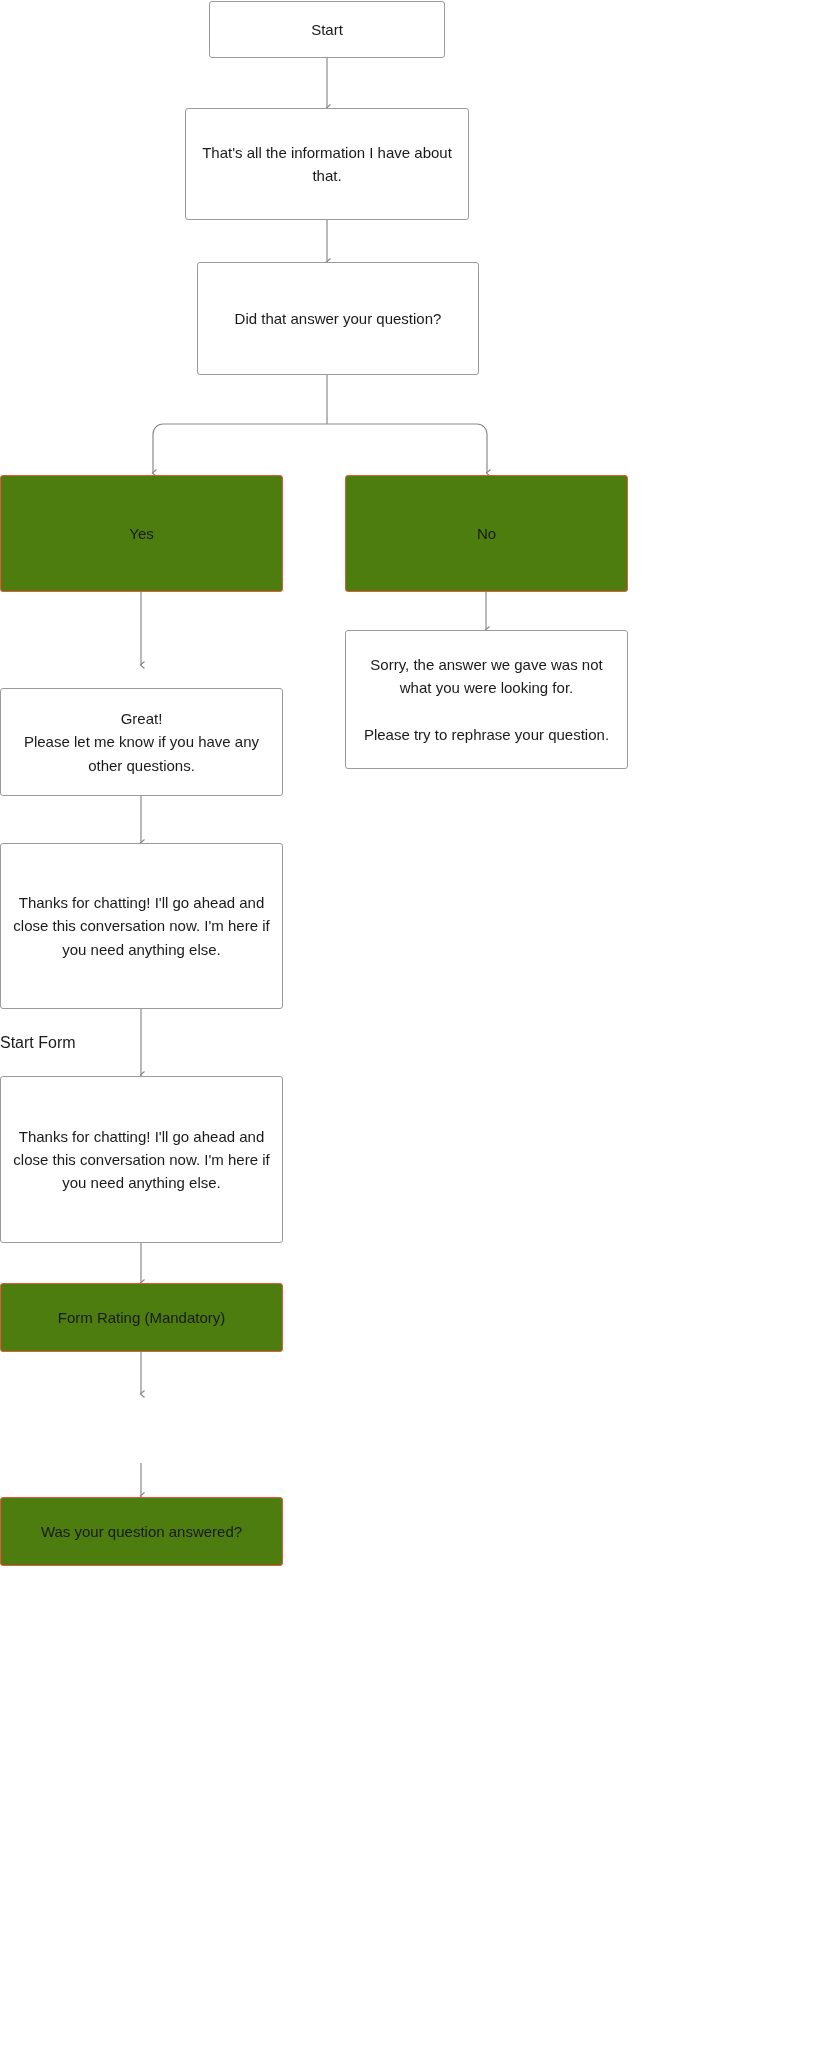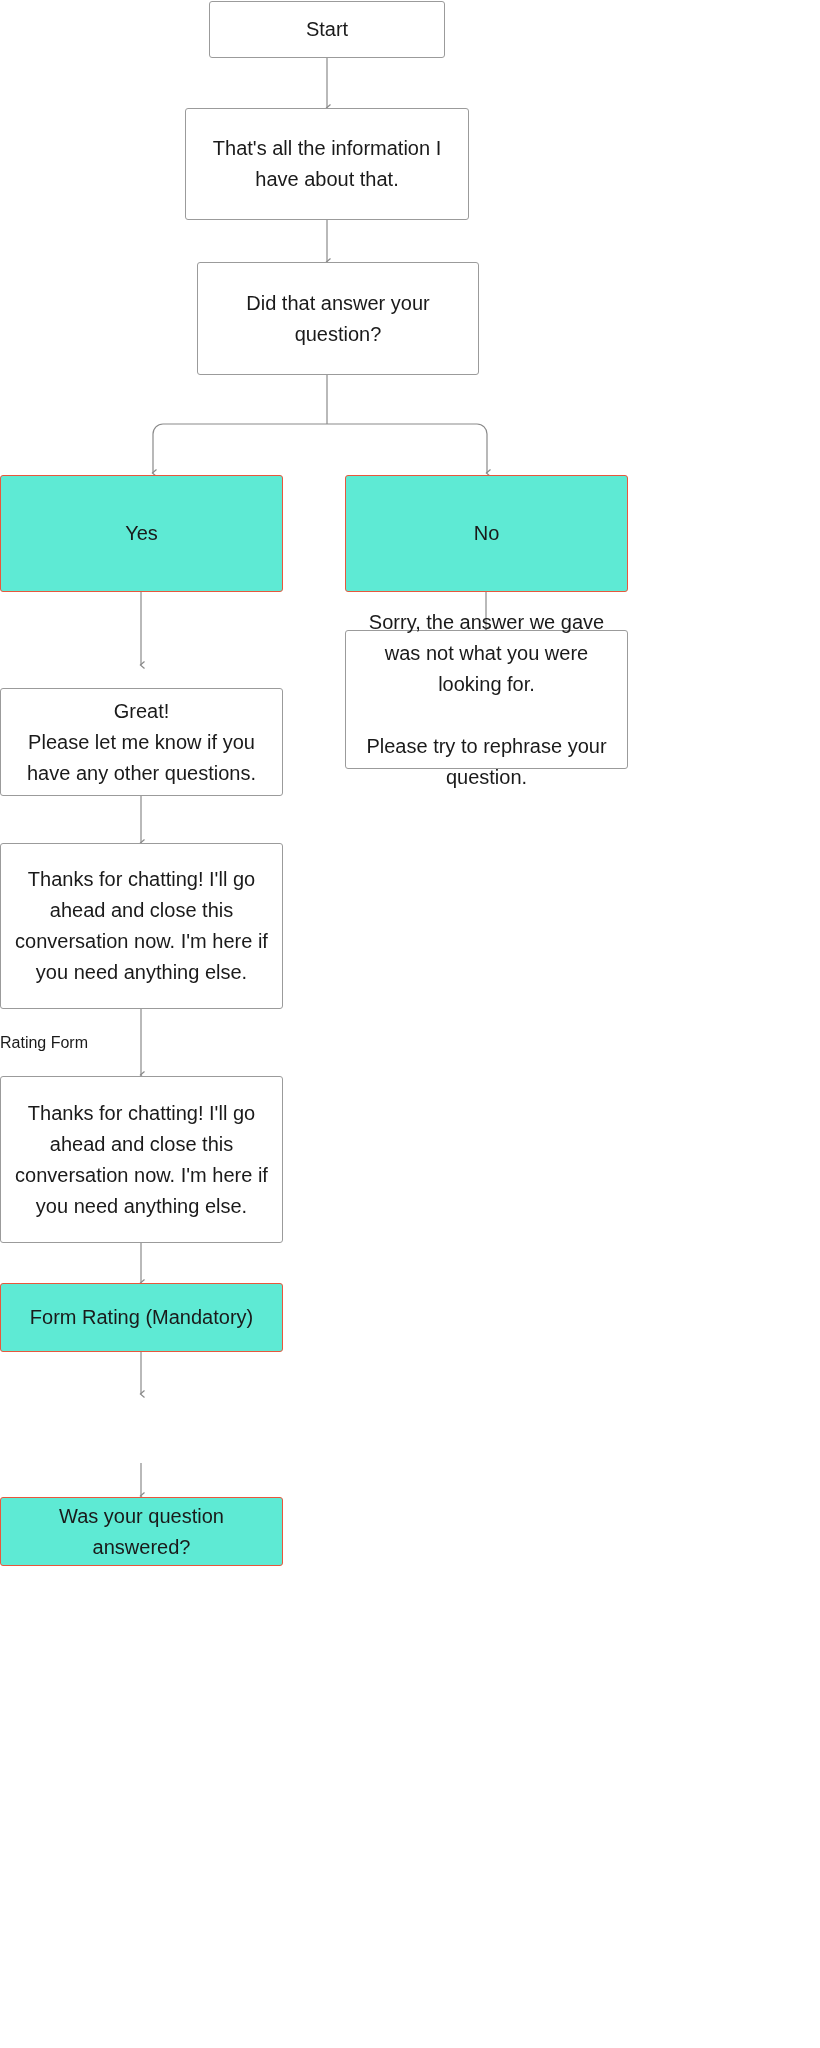--- a/index.html
+++ b/index.html
@@ -31,31 +31,31 @@
     pointer-events: none;
   }
   .node {
     position: absolute;
     box-sizing: border-box;
     display: flex;
     align-items: center;
     justify-content: center;
     text-align: center;
     border-radius: 3px;
-    font-size: 20px;
+    font-size: 15px;
     line-height: 1.55;
     padding: 6px 10px;
     white-space: pre-line;
   }
   .node.plain {
     background: #ffffff;
     border: 1px solid #9b9b9b;
   }
   .node.accent {
-    background: #5eead4;
+    background: #4d7c0f;
     border: 1px solid #e8573c;
   }
   .free-label {
     position: absolute;
     font-size: 16px;
     line-height: 1.3;
     color: #1a1a1a;
     white-space: nowrap;
   }
 </style>
@@ -109,21 +109,21 @@
 
   <div class="node plain" style="left:0px; top:665px; width:283px; height:108px;margin-top:23px;">Great!
 Please let me know if you have any other questions.</div>
 
   <div class="node plain" style="left:345px; top:630px; width:283px; height:139px;">Sorry, the answer we gave was not what you were looking for.
 
 Please try to rephrase your question.</div>
 
   <div class="node plain" style="left:0px; top:843px; width:283px; height:166px;">Thanks for chatting! I'll go ahead and close this conversation now. I'm here if you need anything else.</div>
 
-  <div class="free-label" style="left:0px; top:1033px;">Rating Form</div>
+  <div class="free-label" style="left:0px; top:1033px;">Start Form</div>
 
   <div class="node plain" style="left:0px; top:1076px; width:283px; height:167px;">Thanks for chatting! I'll go ahead and close this conversation now. I'm here if you need anything else.</div>
 
   <div class="node accent" style="left:0px; top:1283px; width:283px; height:69px;">Form Rating (Mandatory)</div>
 
 
   <div class="node accent" style="left:0px; top:1497px; width:283px; height:69px;">Was your question answered?</div>
 
 </div>
 

